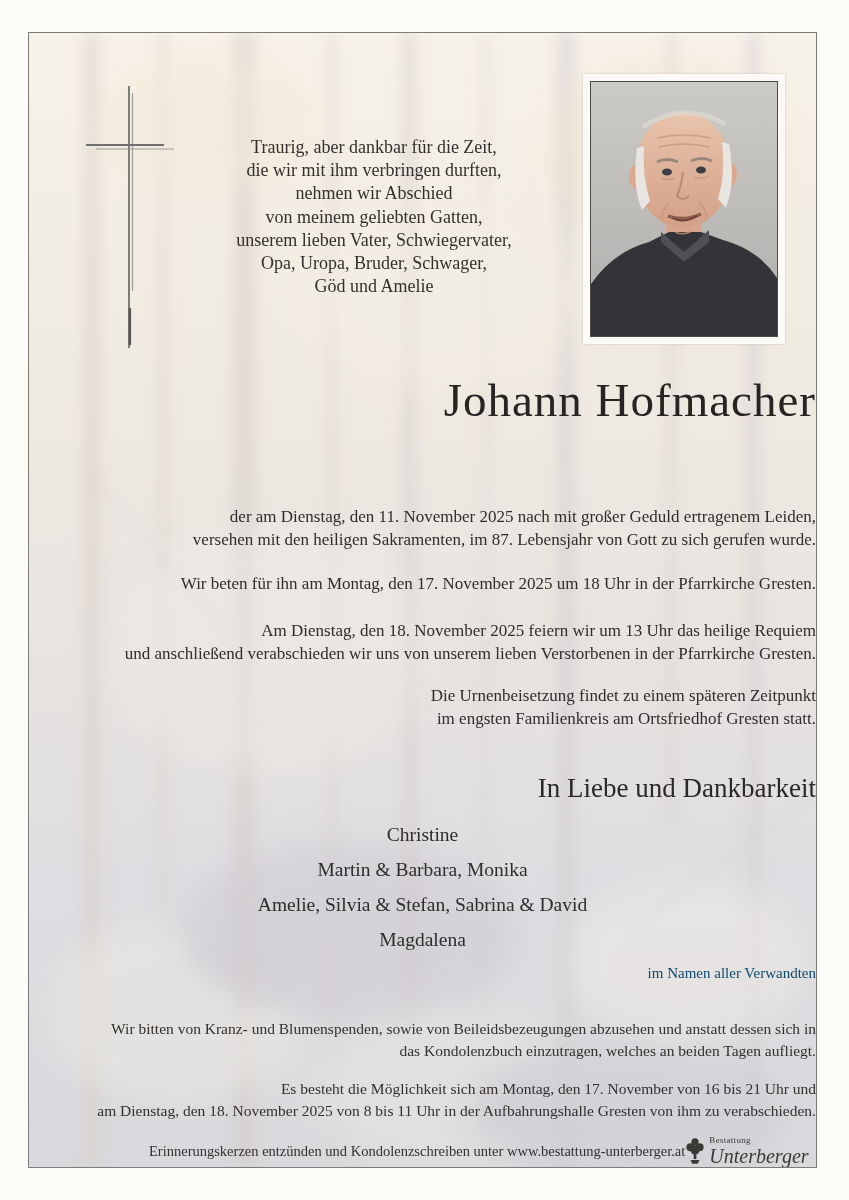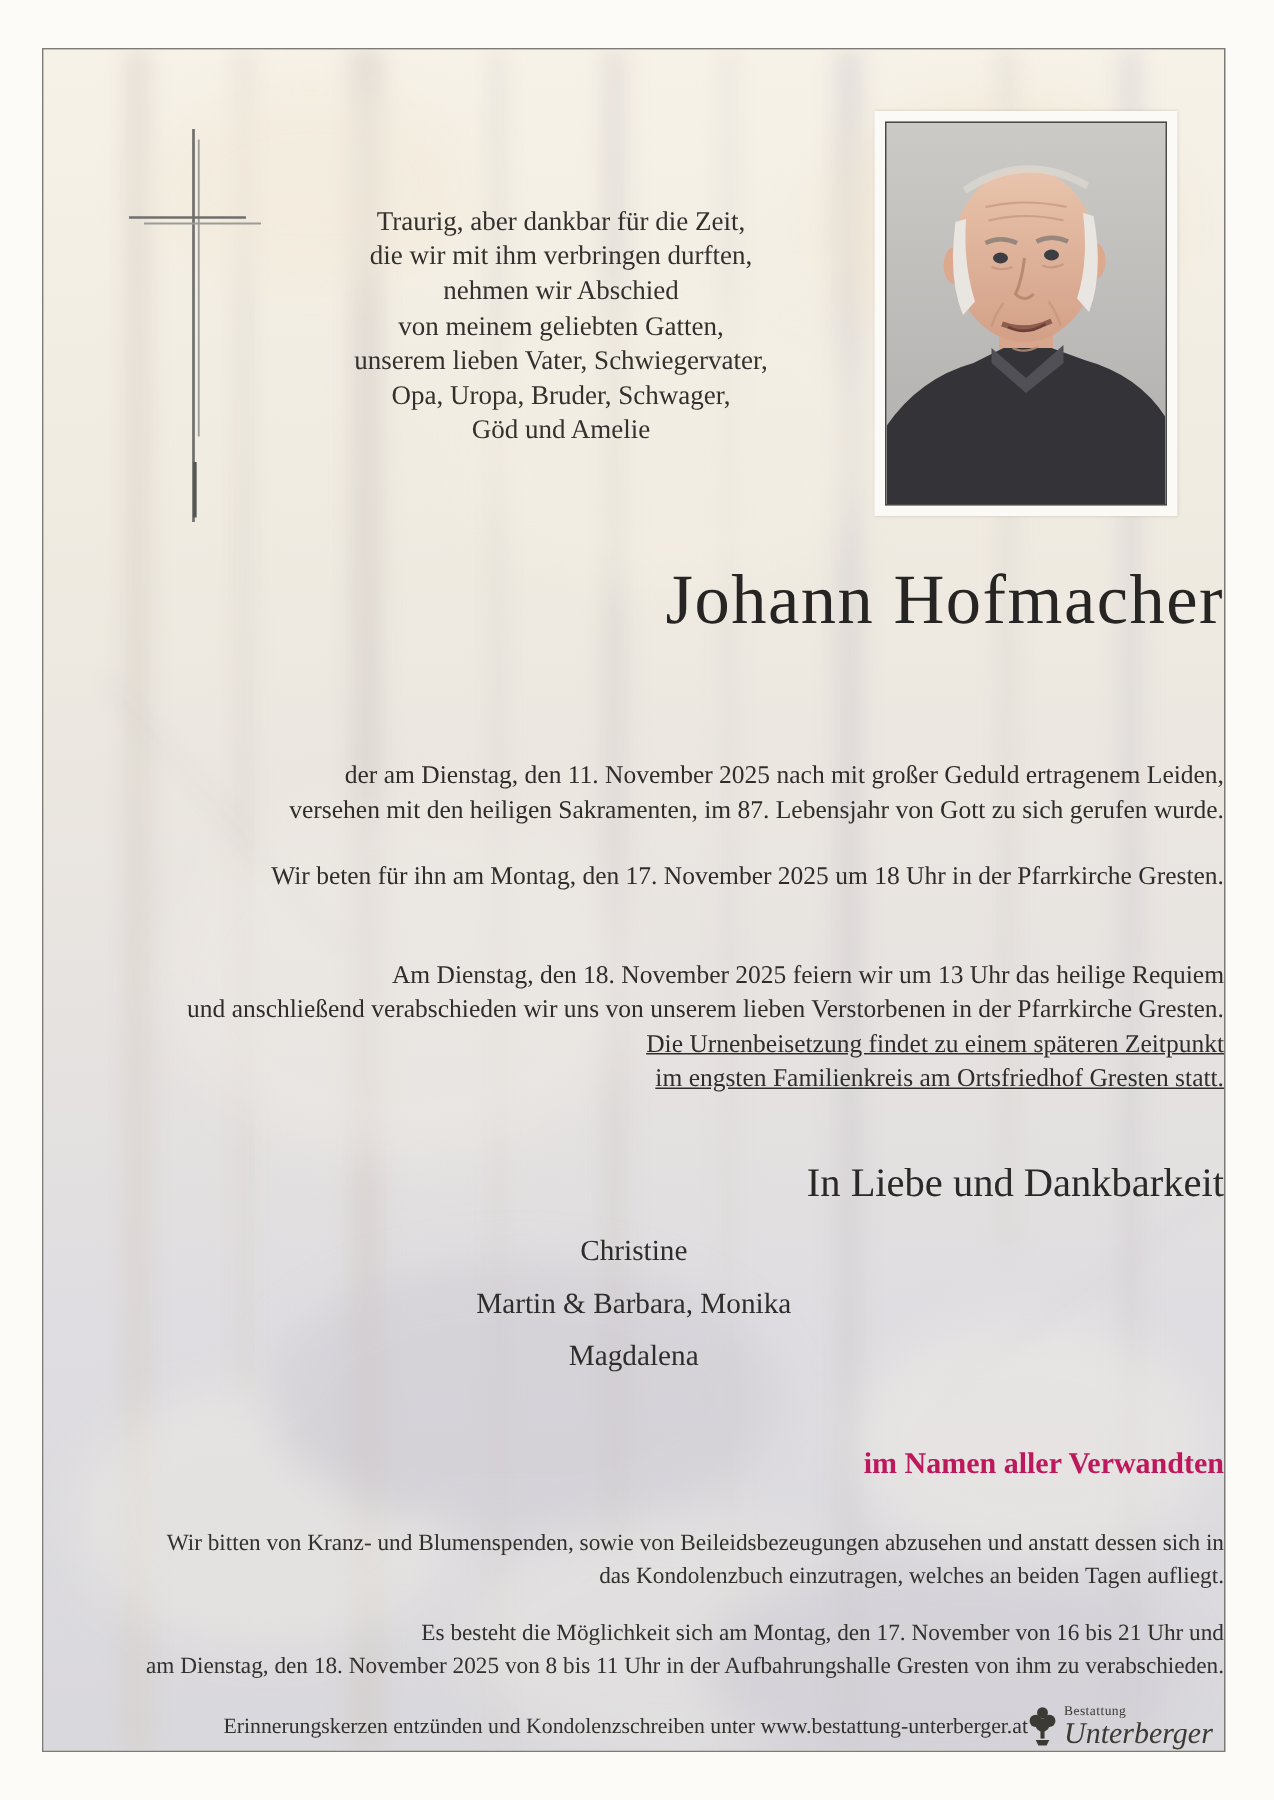--- a/index.html
+++ b/index.html
@@ -34,27 +34,27 @@
     width:100%;height:100%;border:1px solid #4a4a48;box-sizing:border-box;
     overflow:hidden;background:#c2c0be;
   }
   .photo-inner svg{display:block;width:100%;height:100%;}
 
   .deceased-name{top:340px;font-size:47px;letter-spacing:1px;color:#262523;line-height:54px;}
   .residence{top:416px;font-size:18px;}
 
   .para{font-size:17px;line-height:23px;}
   .para-sm{font-size:15.5px;line-height:22px;color:#33302d;}
-  .p1{top:472px;} .p2{top:539px;} .p3{top:586px;margin-top:19px;} .p4{top:651px;text-decoration:underline;}
+  .p1{top:472px;} .p2{top:539px;} .p3{top:586px;} .p4{top:651px;}
   .p5{top:985px;} .p6{top:1045px;}
 
   .closing-title{top:740px;font-size:27px;color:#2b2927;}
   .mourners{top:791px;left:0;right:0;display:flex;flex-direction:column;gap:13px;
             align-items:center;font-size:19.5px;}
-  .mourners-note{top:932px;font-size:20px;color:#be185d;font-weight:bold;}
+  .mourners-note{top:932px;font-size:15px;color:#0c4a6e;}
 
   .footer-row{
     top:1096px;left:120px;right:14px;height:44px;
     display:flex;align-items:center;justify-content:space-between;
   }
   .footer-text{font-size:14.5px;color:#33302d;white-space:nowrap;}
   .logo{display:flex;align-items:flex-start;gap:4px;}
   .logo svg{display:block;}
   .logo-text{line-height:1;}
   .logo-top{font-size:9px;color:#3c3a34;letter-spacing:.3px;}
@@ -191,20 +191,21 @@
   <div class="layer center para p4">
     <div class="line">Die Urnenbeisetzung findet zu einem späteren Zeitpunkt</div>
     <div class="line">im engsten Familienkreis am Ortsfriedhof Gresten statt.</div>
   </div>
 
   <div class="layer center closing-title">In Liebe und Dankbarkeit</div>
 
   <div class="layer mourners">
     <div class="line">Christine</div>
     <div class="line">Martin &amp; Barbara, Monika</div>
+    <div class="line">Amelie, Silvia &amp; Stefan, Sabrina &amp; David</div>
     <div class="line">Magdalena</div>
   </div>
 
   <div class="layer center mourners-note">im Namen aller Verwandten</div>
 
   <div class="layer center para-sm p5">
     <div class="line">Wir bitten von Kranz- und Blumenspenden, sowie von Beileidsbezeugungen abzusehen und anstatt dessen sich in</div>
     <div class="line">das Kondolenzbuch einzutragen, welches an beiden Tagen aufliegt.</div>
   </div>
 

